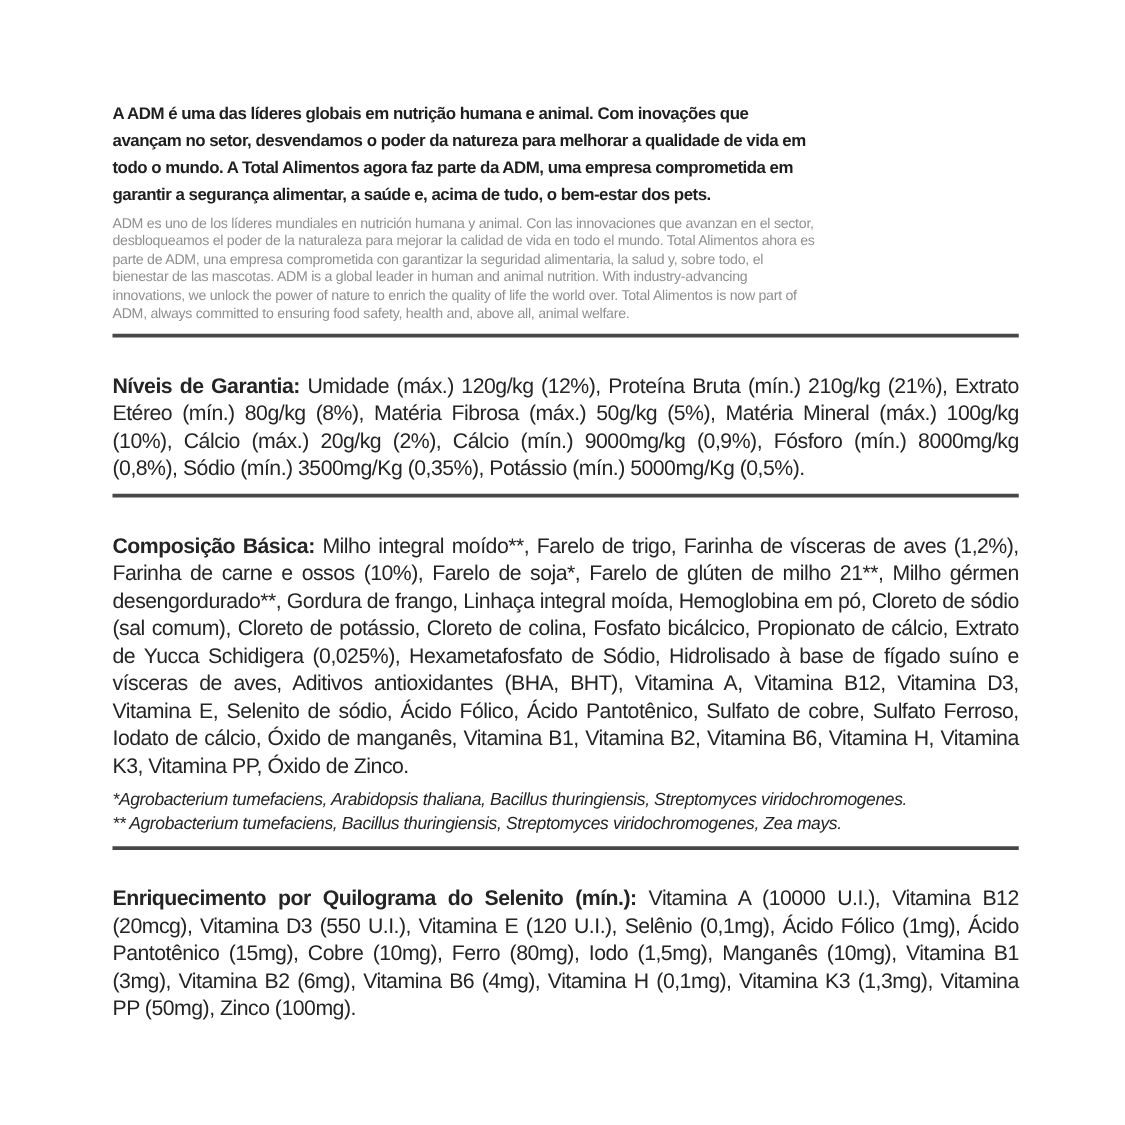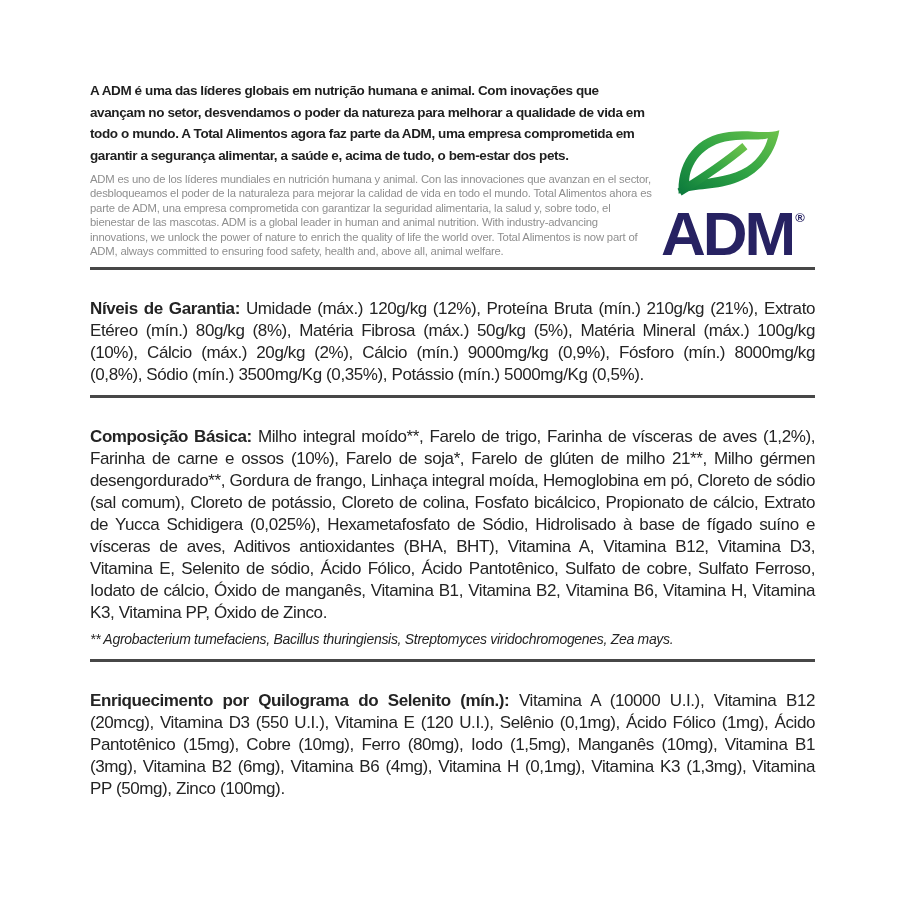--- a/index.html
+++ b/index.html
@@ -47,54 +47,38 @@
 
   <div class="header">
     <div class="intro">
       <p class="intro-pt">A ADM é uma das líderes globais em nutrição humana e animal. Com inovações que avançam no setor, desvendamos o poder da natureza para melhorar a qualidade de vida em todo o mundo. A Total Alimentos agora faz parte da ADM, uma empresa comprometida em garantir a segurança alimentar, a saúde e, acima de tudo, o bem-estar dos pets.</p>
       <p class="intro-muted">
         <span>ADM es uno de los líderes mundiales en nutrición humana y animal. Con las innovaciones que avanzan en el sector, desbloqueamos el poder de la naturaleza para mejorar la calidad de vida en todo el mundo. Total Alimentos ahora es parte de ADM, una empresa comprometida con garantizar la seguridad alimentaria, la salud y, sobre todo, el bienestar de las mascotas.</span>
         <span>ADM is a global leader in human and animal nutrition. With industry-advancing innovations, we unlock the power of nature to enrich the quality of life the world over. Total Alimentos is now part of ADM, always committed to ensuring food safety, health and, above all, animal welfare.</span>
       </p>
     </div>
 
-    <div class="logo">
-      <svg class="leaf" viewBox="0 0 120 76" xmlns="http://www.w3.org/2000/svg" aria-hidden="true">
-        <defs>
-          <linearGradient id="leafGrad" x1="0%" y1="100%" x2="100%" y2="0%">
-            <stop offset="0" stop-color="#0c7a3c"></stop>
-            <stop offset="0.5" stop-color="#2fa344"></stop>
-            <stop offset="1" stop-color="#6cc24a"></stop>
-          </linearGradient>
-        </defs>
-        <path d="M3,74 C1,38 22,8 60,4 C84,1 100,7 117,2 C113,26 97,52 66,62 C42,70 16,68 3,74 Z" fill="url(#leafGrad)"></path>
-        <path d="M15,63 C14,42 30,18 61,14 C80,11 94,14 104,11 C99,29 86,45 61,52 C42,57 25,58 15,63 Z" fill="#ffffff"></path>
-        <path d="M4,72 C30,56 52,42 78,20" fill="none" stroke="url(#leafGrad)" stroke-width="9" stroke-linecap="butt"></path>
-      </svg>
-      <div class="wordmark">
-        <span>ADM</span><span class="reg">®</span>
-      </div>
-    </div>
   </div>
 
   <hr class="rule rule-1">
 
   <p class="section">
     <strong class="sec-title">Níveis de Garantia:</strong>
     <span>Umidade (máx.) 120g/kg (12%), Proteína Bruta (mín.) 210g/kg (21%), Extrato Etéreo (mín.) 80g/kg (8%), Matéria Fibrosa (máx.) 50g/kg (5%), Matéria Mineral (máx.) 100g/kg (10%), Cálcio (máx.) 20g/kg (2%), Cálcio (mín.) 9000mg/kg (0,9%), Fósforo (mín.) 8000mg/kg (0,8%), Sódio (mín.) 3500mg/Kg (0,35%), Potássio (mín.) 5000mg/Kg (0,5%).</span>
   </p>
 
   <hr class="rule rule-2">
 
   <p class="section">
     <strong class="sec-title">Composição Básica:</strong>
     <span>Milho integral moído**, Farelo de trigo, Farinha de vísceras de aves (1,2%), Farinha de carne e ossos (10%), Farelo de soja*, Farelo de glúten de milho 21**, Milho gérmen desengordurado**, Gordura de frango, Linhaça integral moída, Hemoglobina em pó, Cloreto de sódio (sal comum), Cloreto de potássio, Cloreto de colina, Fosfato bicálcico, Propionato de cálcio, Extrato de Yucca Schidigera (0,025%), Hexametafosfato de Sódio, Hidrolisado à base de fígado suíno e vísceras de aves, Aditivos antioxidantes (BHA, BHT), Vitamina A, Vitamina B12, Vitamina D3, Vitamina E, Selenito de sódio, Ácido Fólico, Ácido Pantotênico, Sulfato de cobre, Sulfato Ferroso, Iodato de cálcio, Óxido de manganês, Vitamina B1, Vitamina B2, Vitamina B6, Vitamina H, Vitamina K3, Vitamina PP, Óxido de Zinco.</span>
   </p>
 
   <div class="footnotes">
+    <p>*Agrobacterium tumefaciens, Arabidopsis thaliana, Bacillus thuringiensis, Streptomyces viridochromogenes.</p>
     <p>** Agrobacterium tumefaciens, Bacillus thuringiensis, Streptomyces viridochromogenes, Zea mays.</p>
   </div>
 
   <hr class="rule rule-3">
 
   <p class="section">
     <strong class="sec-title">Enriquecimento por Quilograma do Selenito (mín.):</strong>
     <span>Vitamina A (10000 U.I.), Vitamina B12 (20mcg), Vitamina D3 (550 U.I.), Vitamina E (120 U.I.), Selênio (0,1mg), Ácido Fólico (1mg), Ácido Pantotênico (15mg), Cobre (10mg), Ferro (80mg), Iodo (1,5mg), Manganês (10mg), Vitamina B1 (3mg), Vitamina B2 (6mg), Vitamina B6 (4mg), Vitamina H (0,1mg), Vitamina K3 (1,3mg), Vitamina PP (50mg), Zinco (100mg).</span>
   </p>
 

